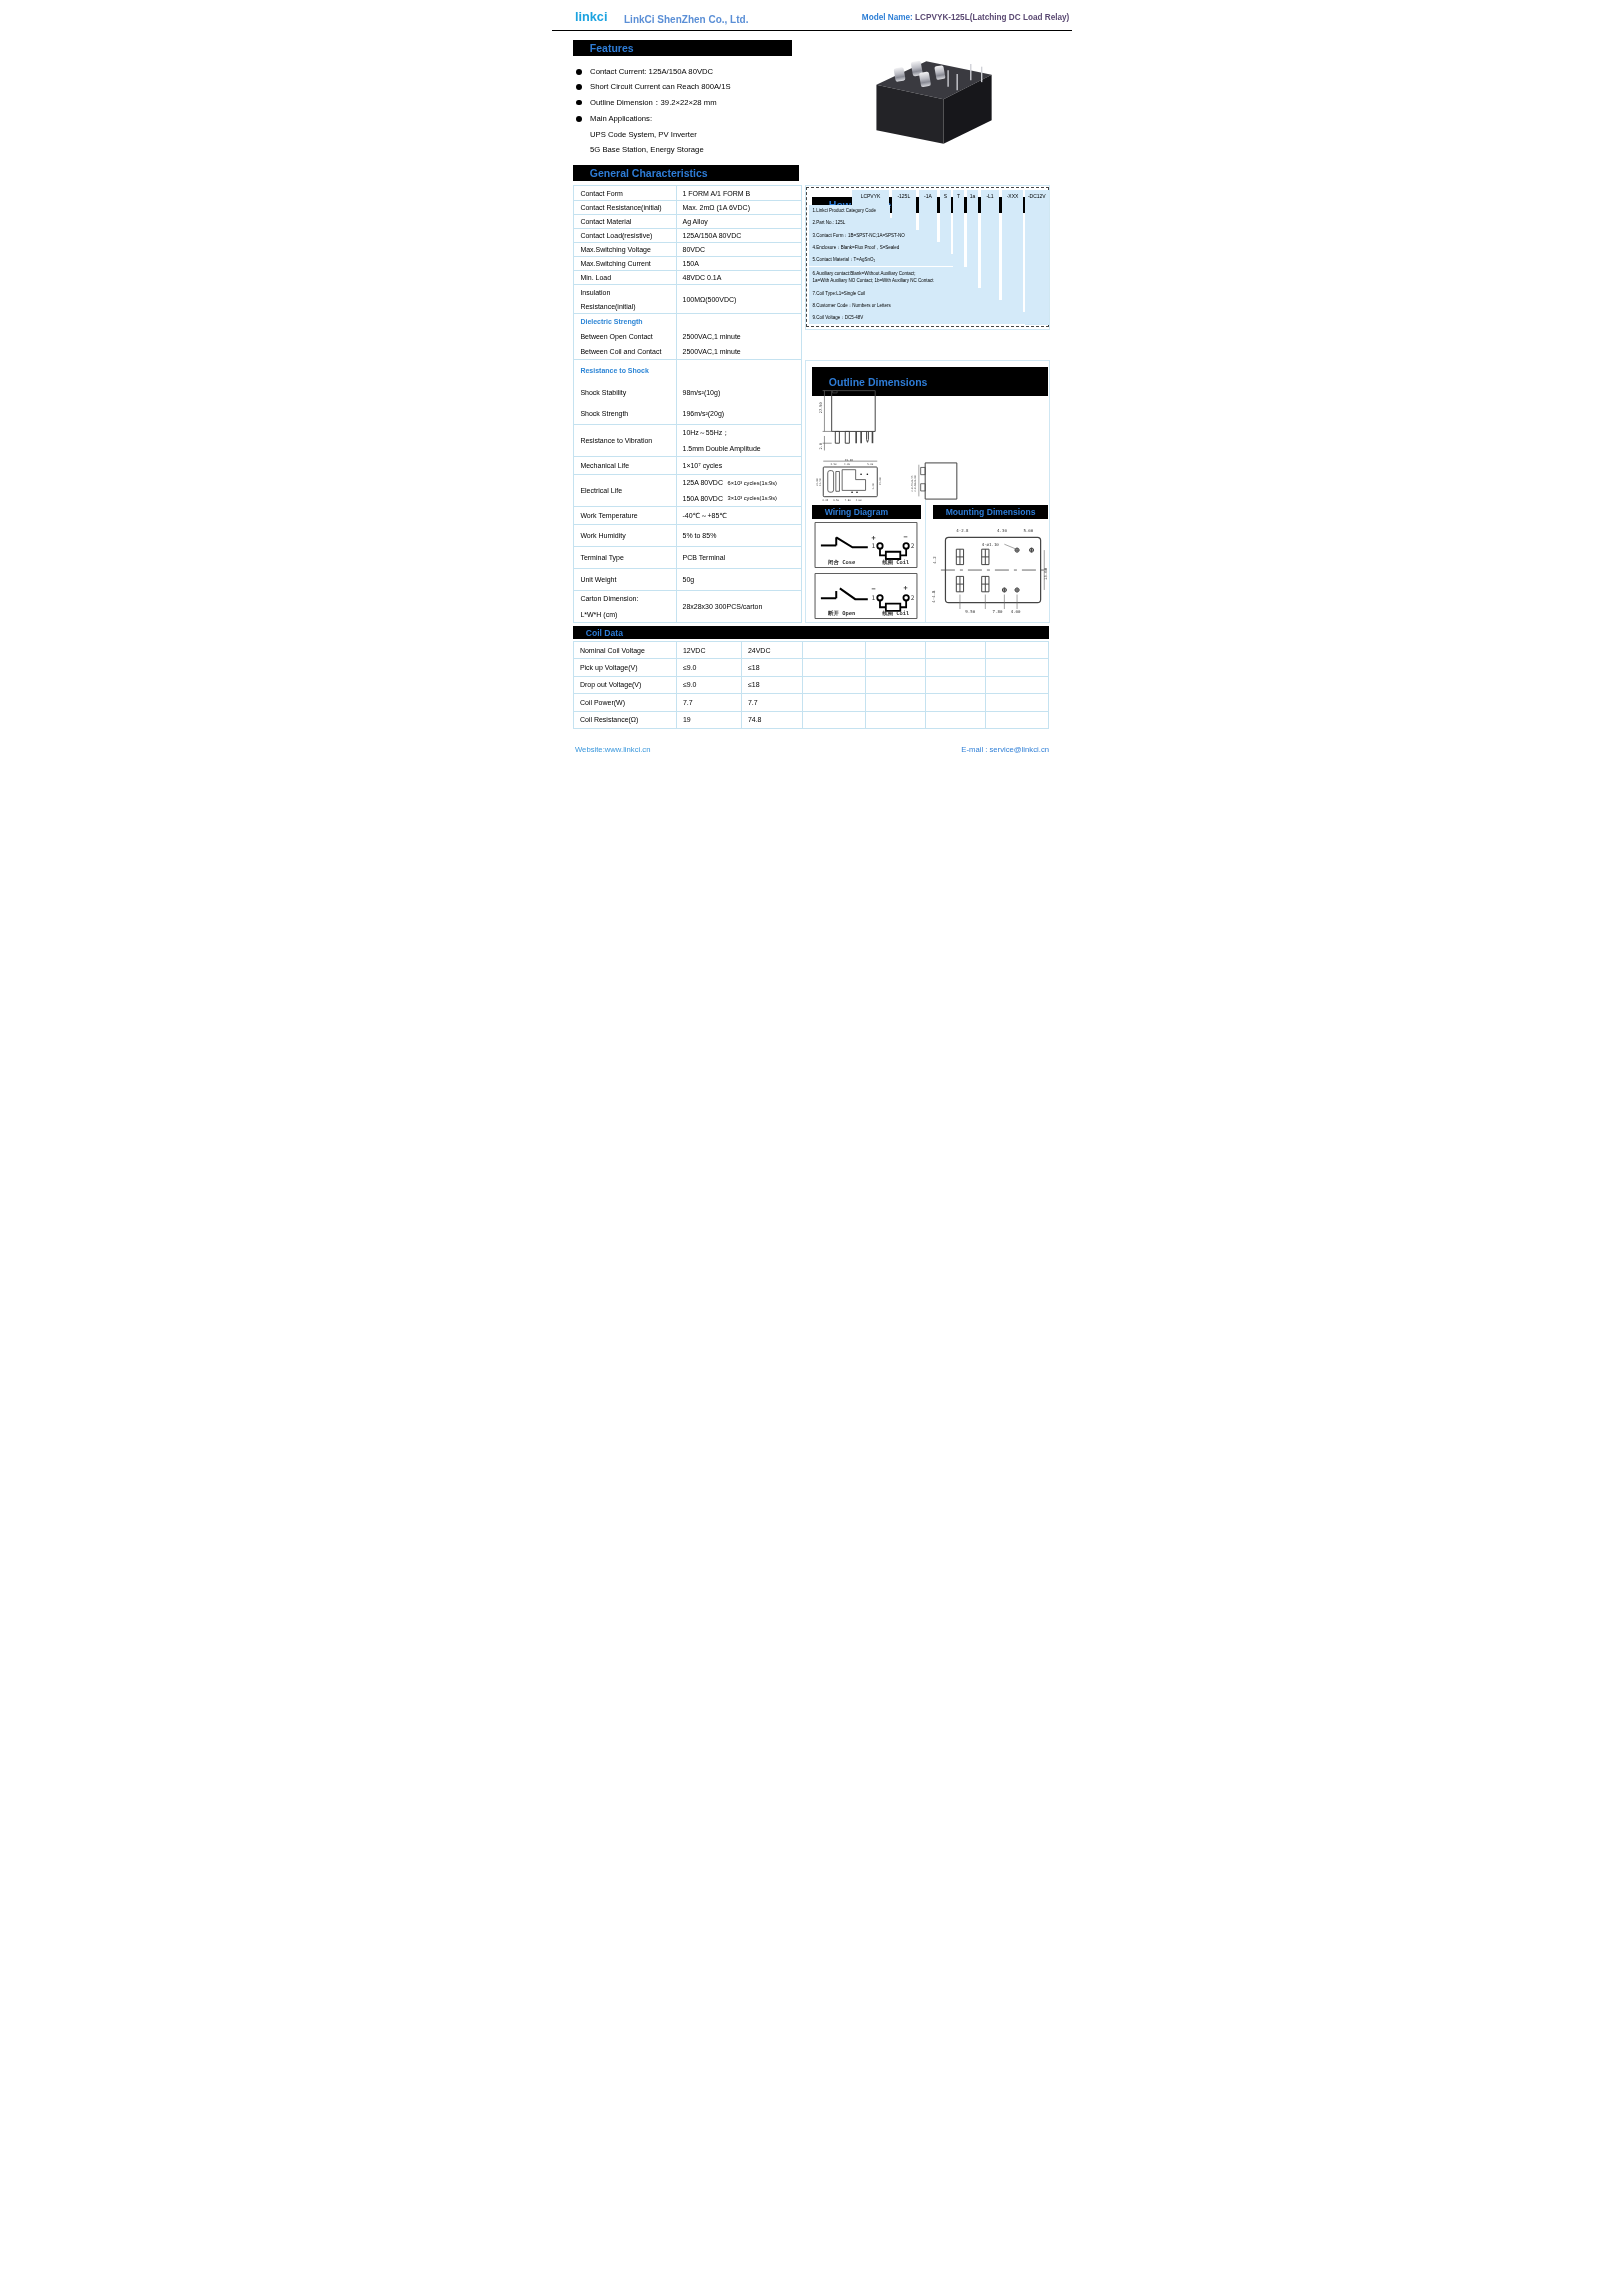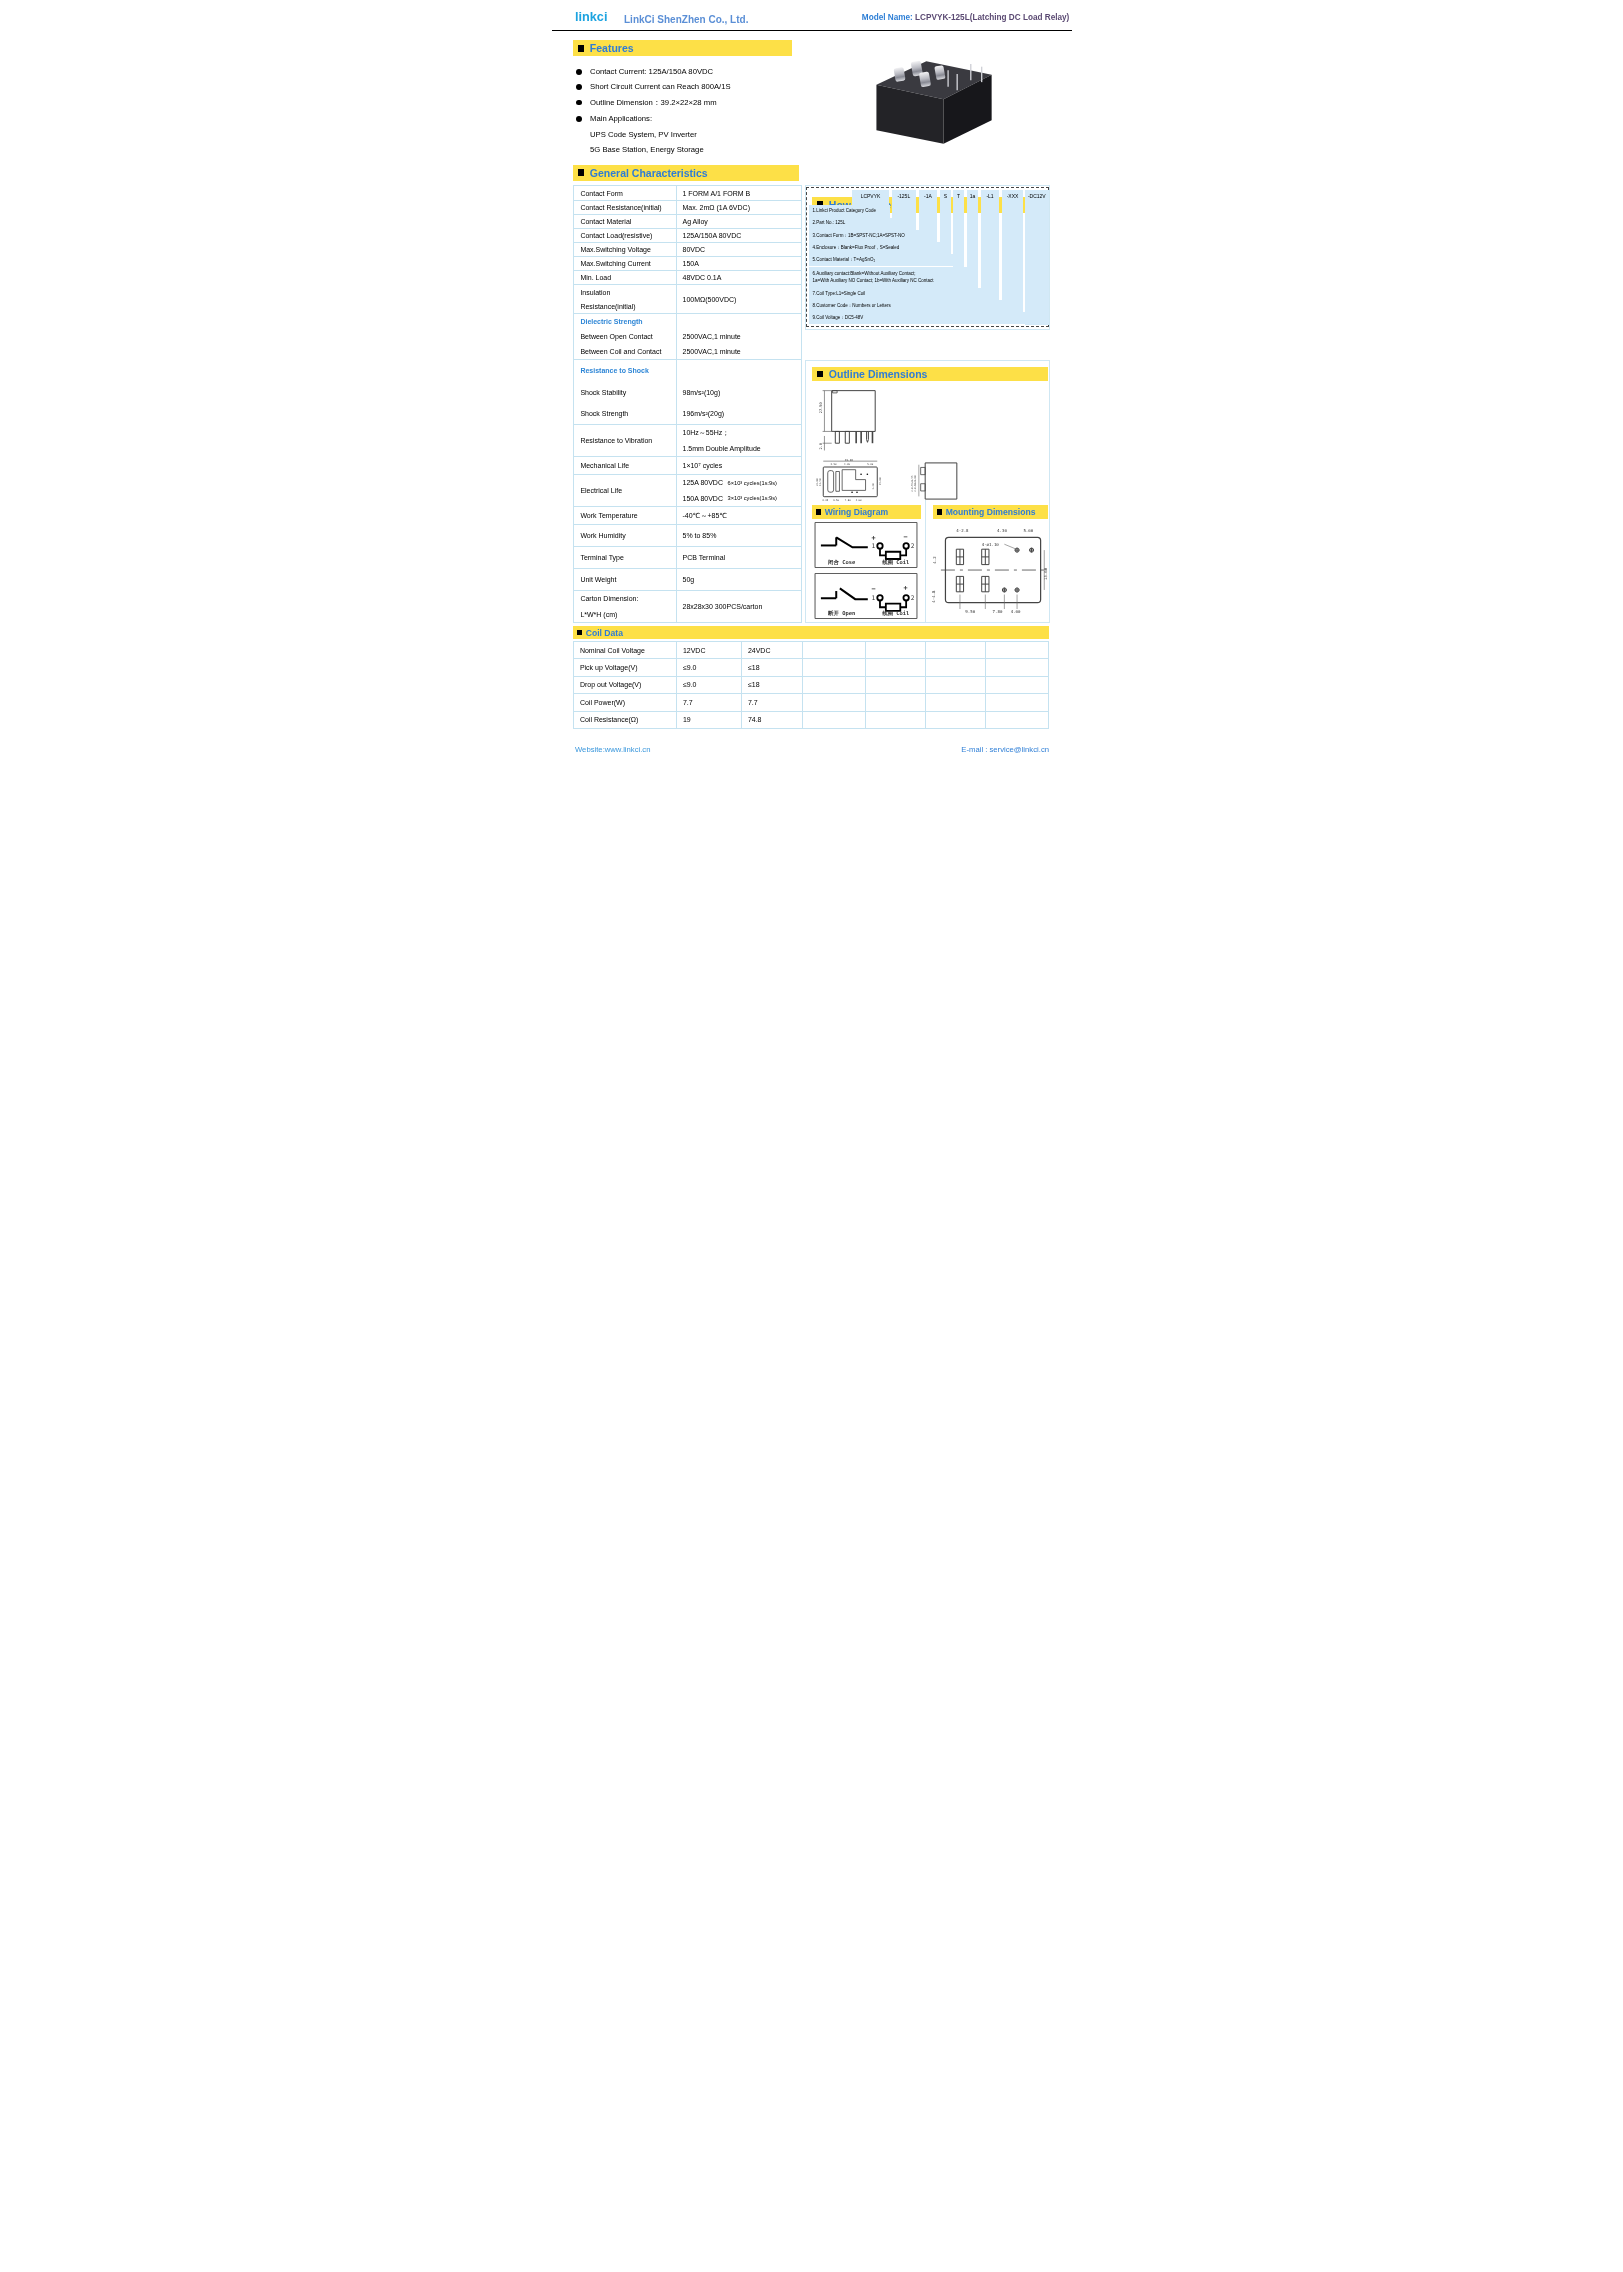--- a/index.html
+++ b/index.html
@@ -7,21 +7,21 @@
         font-family:"Liberation Sans","DejaVu Sans",sans-serif;color:#000;overflow:hidden;}
   .abs{position:absolute;}
   
   .logo{left:34px;top:10px;font-size:12.7px;font-weight:bold;color:#1ca3e0;letter-spacing:0px;}
   .company{left:83px;top:13.6px;font-size:10px;font-weight:bold;color:#5b8fd6;}
   .model{top:13px;right:12.7px;font-size:8.2px;font-weight:bold;white-space:nowrap;}
   .model .mlabel{color:#2e7fd6;}
   .model .mvalue{color:#5b4a73;}
   .hrule{left:10.5px;top:30px;width:520px;height:1.4px;background:#000;}
   
-  .secbar{background:#fde047;display:flex;align-items:center;}
+  .secbar{background:#000000;display:flex;align-items:center;}
   .sq{display:inline-block;background:#000;}
   .sq-big{width:6.8px;height:6.8px;margin:0 5.5px 0 4.5px;}
   .sq-mid{width:5.5px;height:5.5px;margin:0 3.6px 0 3.6px;}
   .sectitle{font-weight:bold;color:#2e7cd6;}
   .t-big{font-size:10.5px;}
   .t-mid2{font-size:8.6px;}
   
   .feat-row{display:flex;align-items:flex-start;margin-bottom:6.4px;}
   .feat-dot{width:5.9px;height:5.9px;border-radius:50%;background:#000;margin:1.8px 8.2px 0 0;flex:0 0 5.9px;}
   .feat-text{font-size:7.7px;}
@@ -339,21 +339,21 @@
       <div class="o-rowtext" style="top: 79px; height: 21px;">6.Auxiliary contact:Blank=Without Auxiliary Contact;
    1a=With Auxiliary NO Contact; 1b=With Auxiliary NC Contact</div>
       <div class="o-rowtext" style="top: 100px; height: 12.3px;">7.Coil Type:L1=Single Coil</div>
       <div class="o-rowtext" style="top: 112px; height: 12.3px;">8.Customer Code：Numbers or Letters</div>
       <div class="o-rowtext" style="top: 124px; height: 12.3px;">9.Coil Voltage：DC5-48V</div>
     </div>
 
   <div class="abs rcol-border"></div>
   <div class="abs rcol-divider"></div>
 
-  <div class="abs secbar" style="left:271px;top:367px;width:236px;height:14px;">
+  <div class="abs secbar" style="left:271px;top:367px;width:236px;height:29px;">
     <span class="sq sq-big"></span>
     <span class="sectitle t-big">Outline Dimensions</span>
   </div>
 
   <svg class="abs drawing" style="left:275px;top:387px;" width="64" height="68" viewBox="0 0 140 150">
     <rect x="34" y="8" width="96" height="90" fill="none" stroke="#444" stroke-width="1"></rect>
     <rect x="36" y="8" width="10" height="5" fill="none" stroke="#444" stroke-width="0.8"></rect>
     <rect x="42" y="98" width="9" height="26" fill="none" stroke="#444" stroke-width="1"></rect>
     <rect x="64" y="98" width="9" height="26" fill="none" stroke="#444" stroke-width="1"></rect>
     <line x1="88" y1="98" x2="88" y2="124" stroke="#444" stroke-width="1.6"></line>

